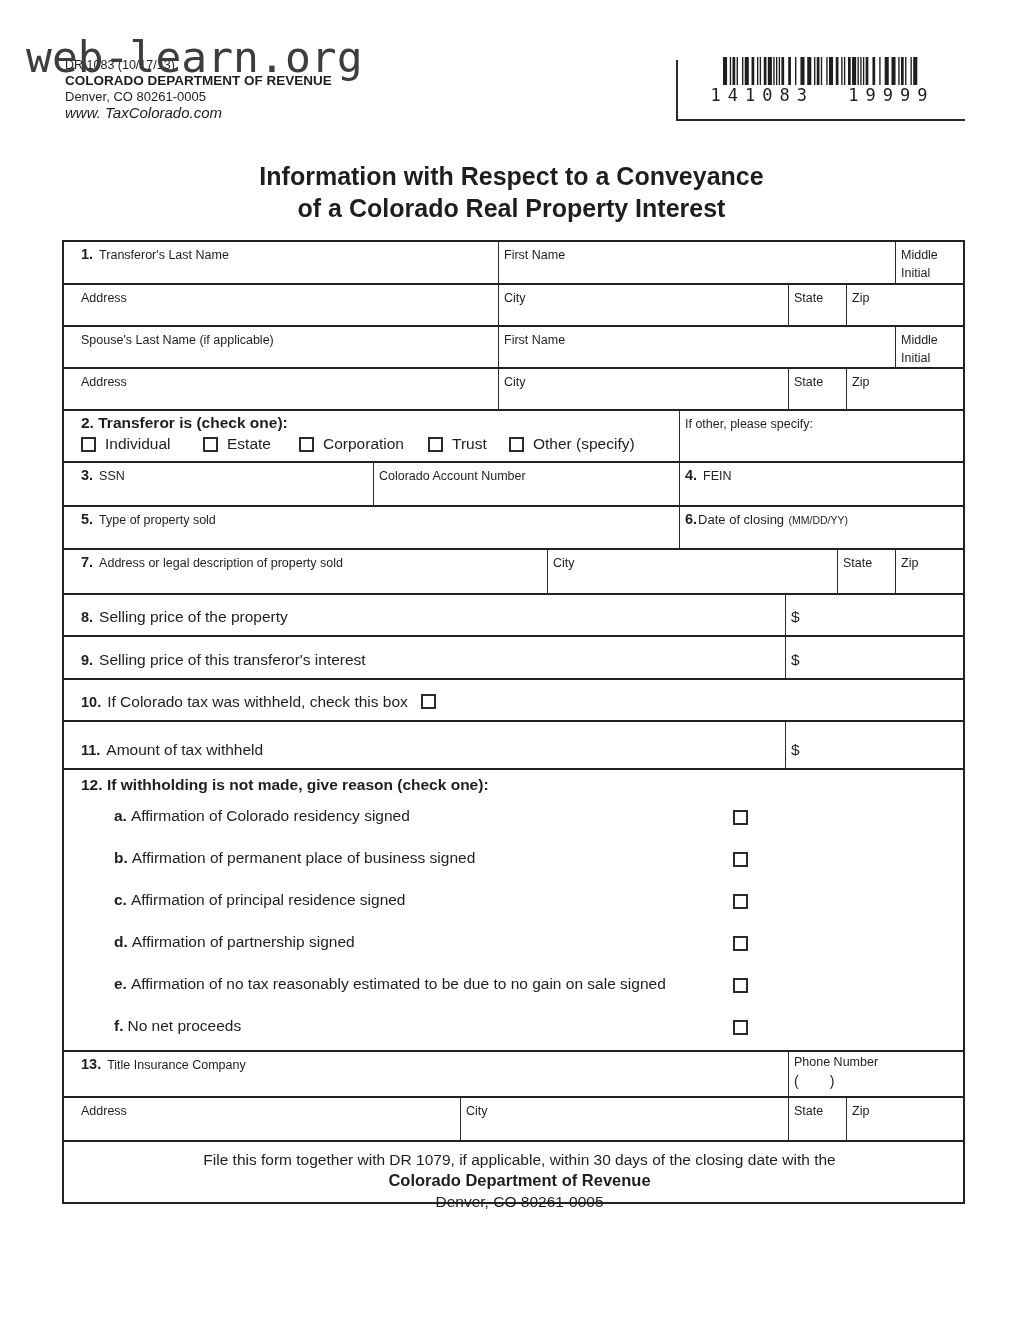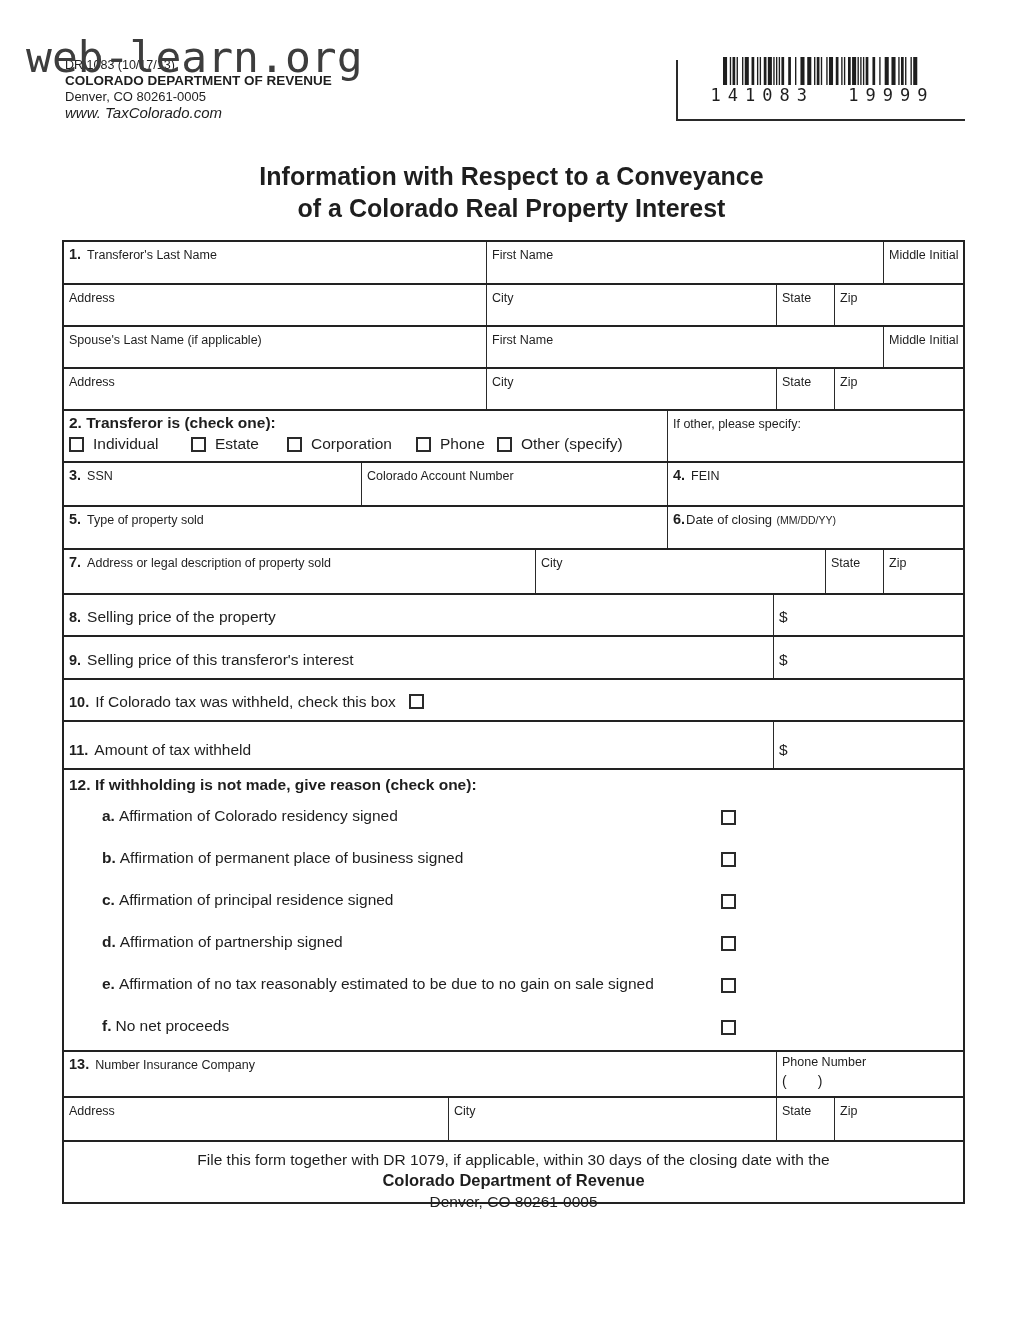--- a/index.html
+++ b/index.html
@@ -21,21 +21,21 @@
   .bc-bars{position:absolute;left:723px;top:57px;width:197px;height:28px;}
   .bc-num{position:absolute;left:700px;top:85px;width:245px;text-align:center;
           font-family:"DejaVu Sans Mono",monospace;font-size:17px;letter-spacing:7px;white-space:pre;}
 
   .title{position:absolute;left:60px;top:160px;width:903px;text-align:center;
          font-size:25px;font-weight:bold;line-height:32px;}
 
   
   .tbl{position:absolute;left:62px;top:240px;width:903px;height:964px;
        border:2px solid #222;box-sizing:border-box;background:#fff;}
-  .row{display:flex;border-bottom:2px solid #222;box-sizing:border-box;position:relative;}
+  .row{display:flex;border-bottom:2px solid #222;box-sizing:border-box;position:relative;padding-left:12px;}
   .row.last{border-bottom:none;}
   .cell{box-sizing:border-box;border-right:1px solid #2a2a2a;padding:3px 4px 2px 5px;
         position:relative;overflow:hidden;}
   .cell.endcol{border-right:none;flex:1;}
   .lbl{font-size:12.5px;}
   .num{font-size:14.5px;font-weight:bold;margin-right:6px;}
   .big{font-size:15.5px;}
   .bbig{font-size:15.5px;font-weight:bold;}
   .bottom{display:flex;align-items:flex-end;padding-bottom:9px;}
   .money{display:flex;align-items:flex-end;padding-bottom:9px;font-size:15.5px;}
@@ -183,21 +183,21 @@
         <span class="opt" style="left:5px">
           <span class="cb"></span><span class="optlbl">Individual</span>
         </span>
         <span class="opt" style="left:127px">
           <span class="cb"></span><span class="optlbl">Estate</span>
         </span>
         <span class="opt" style="left:223px">
           <span class="cb"></span><span class="optlbl">Corporation</span>
         </span>
         <span class="opt" style="left:352px">
-          <span class="cb"></span><span class="optlbl">Phone</span>
+          <span class="cb"></span><span class="optlbl">Trust</span>
         </span>
         <span class="opt" style="left:433px">
           <span class="cb"></span><span class="optlbl">Other (specify)</span>
         </span>
       </div>
       <div class="cell endcol">
         <span class="lbl">If other, please specify:</span>
       </div>
     </div>
 
@@ -295,21 +295,21 @@
         </div>
         <div class="item">
           <span class="itemtext"><span class="letter">f.</span><span>No net proceeds</span></span>
           <span class="cb"></span>
         </div>
       </div>
     </div>
 
     <div class="row" style="height:46px">
       <div class="cell" style="width:713px">
-        <span class="num">13.</span><span class="lbl">Number Insurance Company</span>
+        <span class="num">13.</span><span class="lbl">Title Insurance Company</span>
       </div>
       <div class="cell endcol">
         <div class="lbl">Phone Number</div>
         <div class="parens">(        )</div>
       </div>
     </div>
 
     <div class="row" style="height:44px">
       <div class="cell" style="width:385px">
         <span class="lbl">Address</span>

